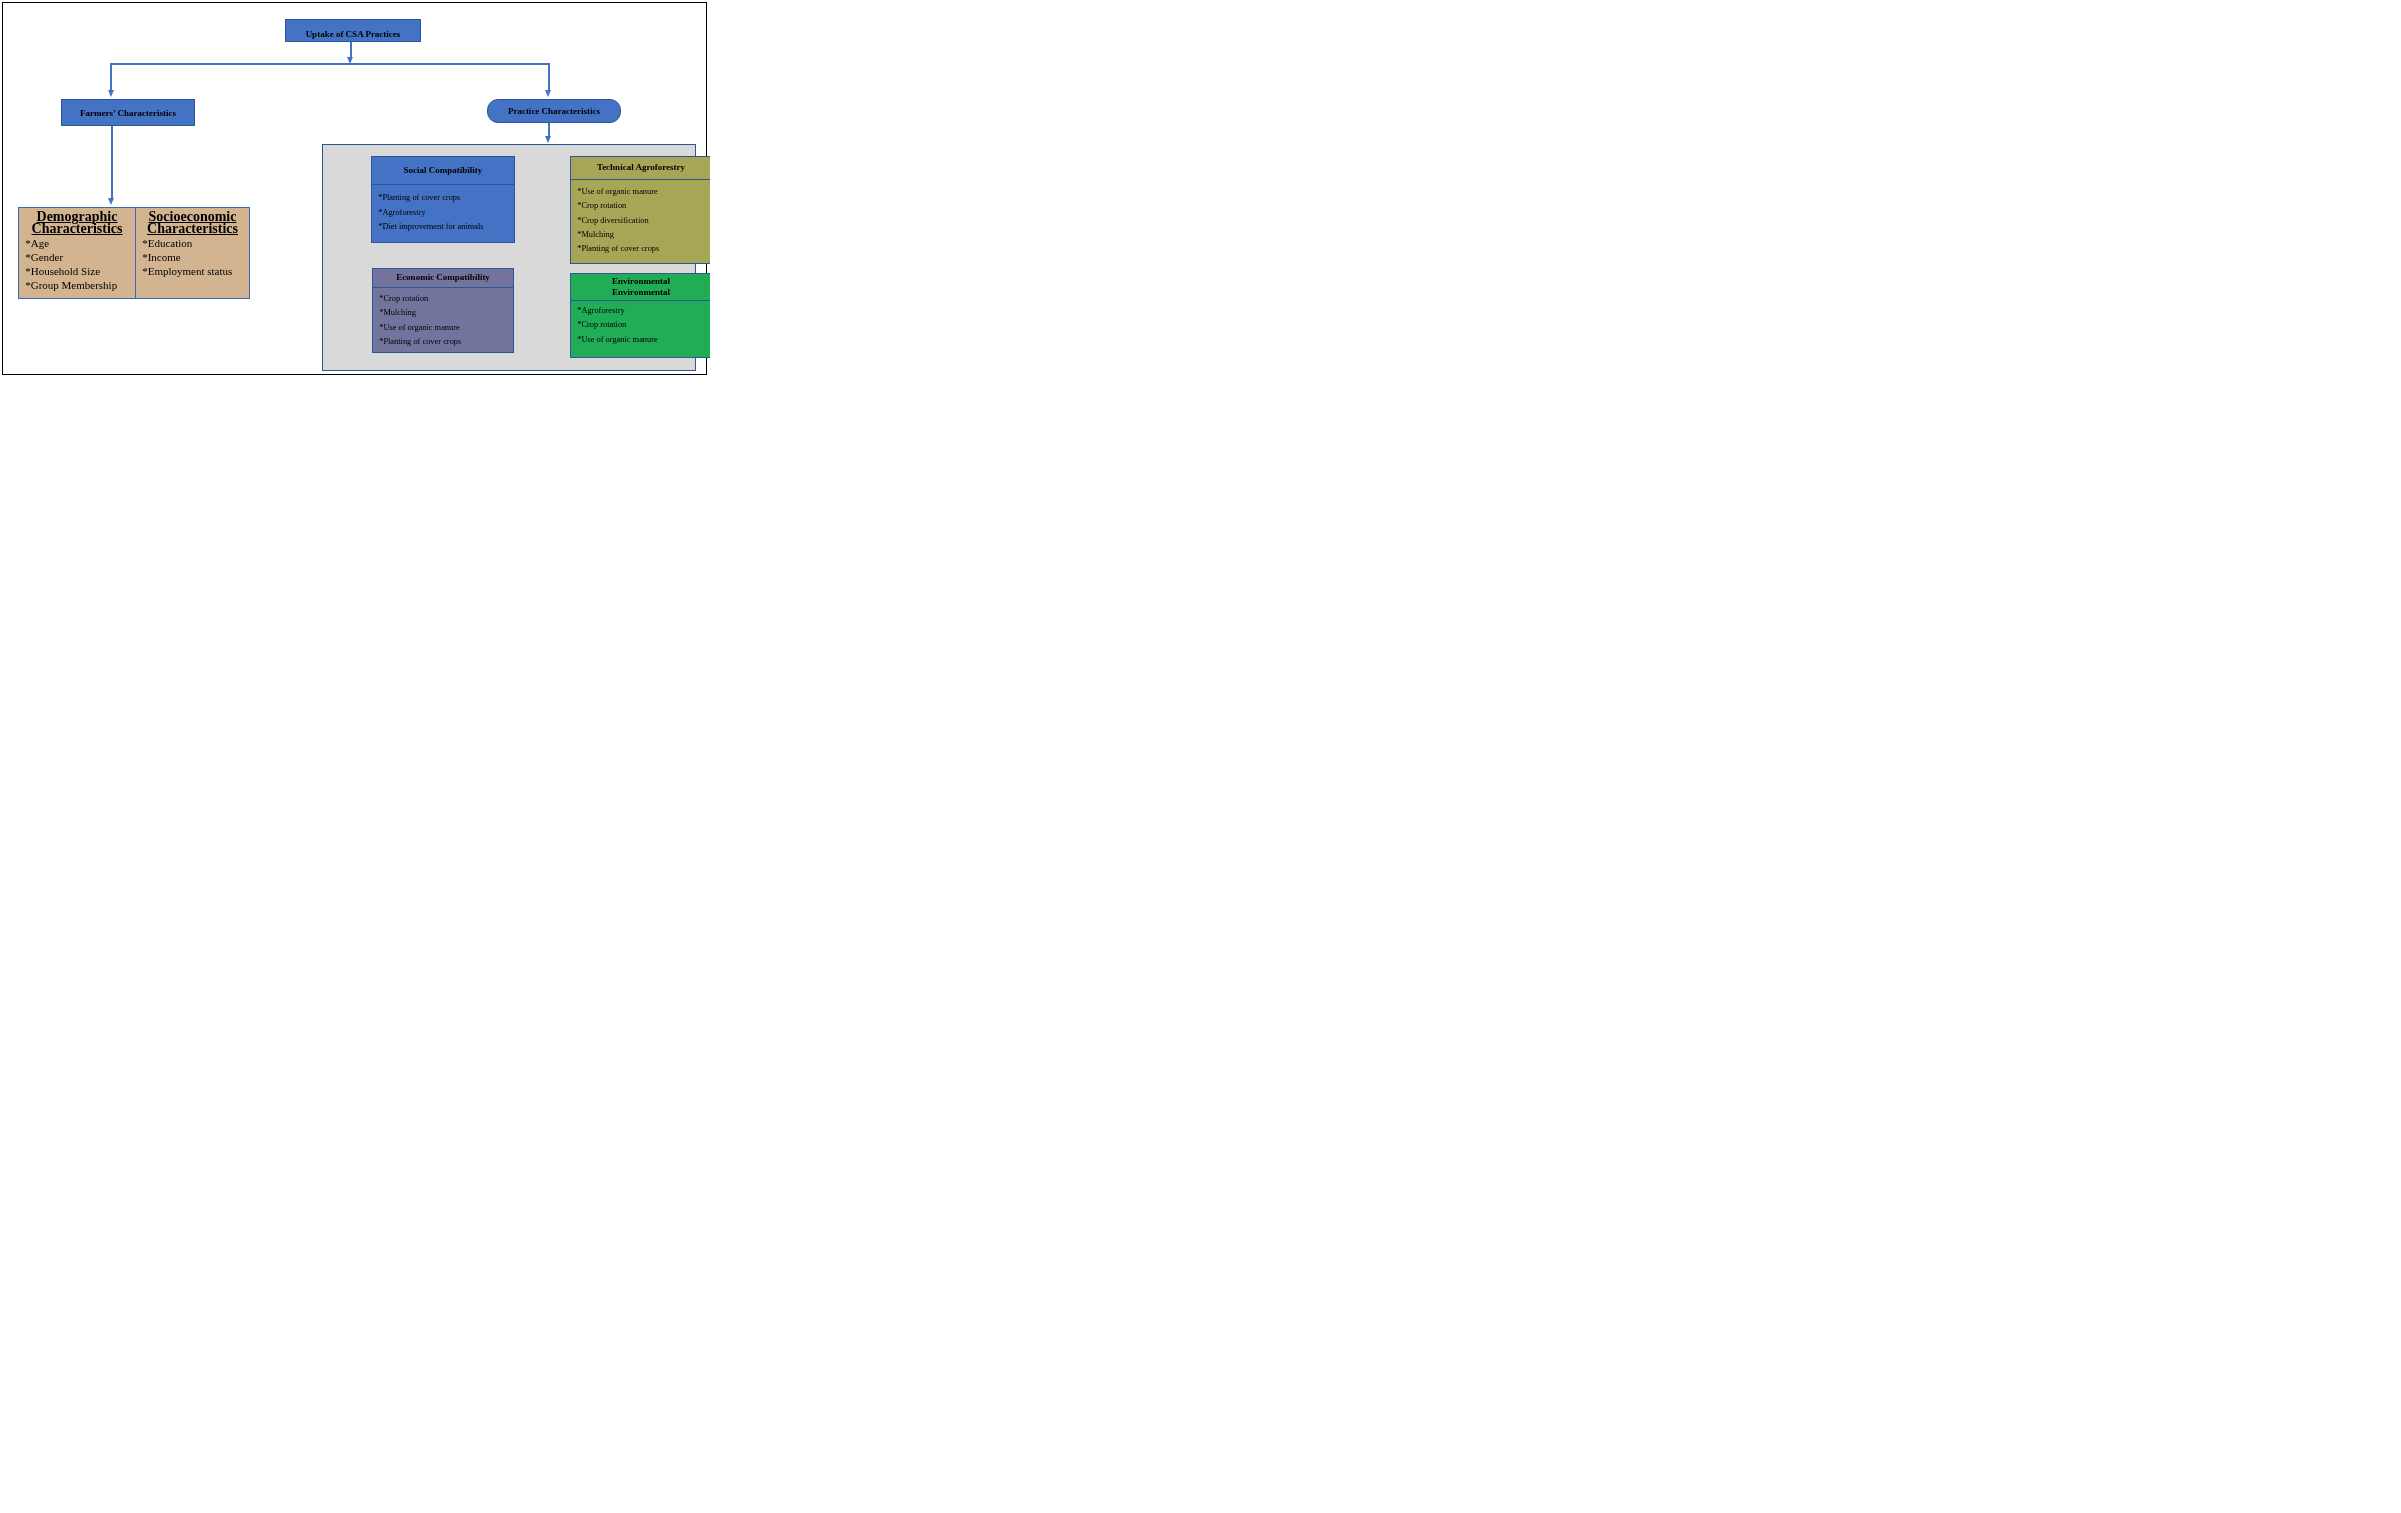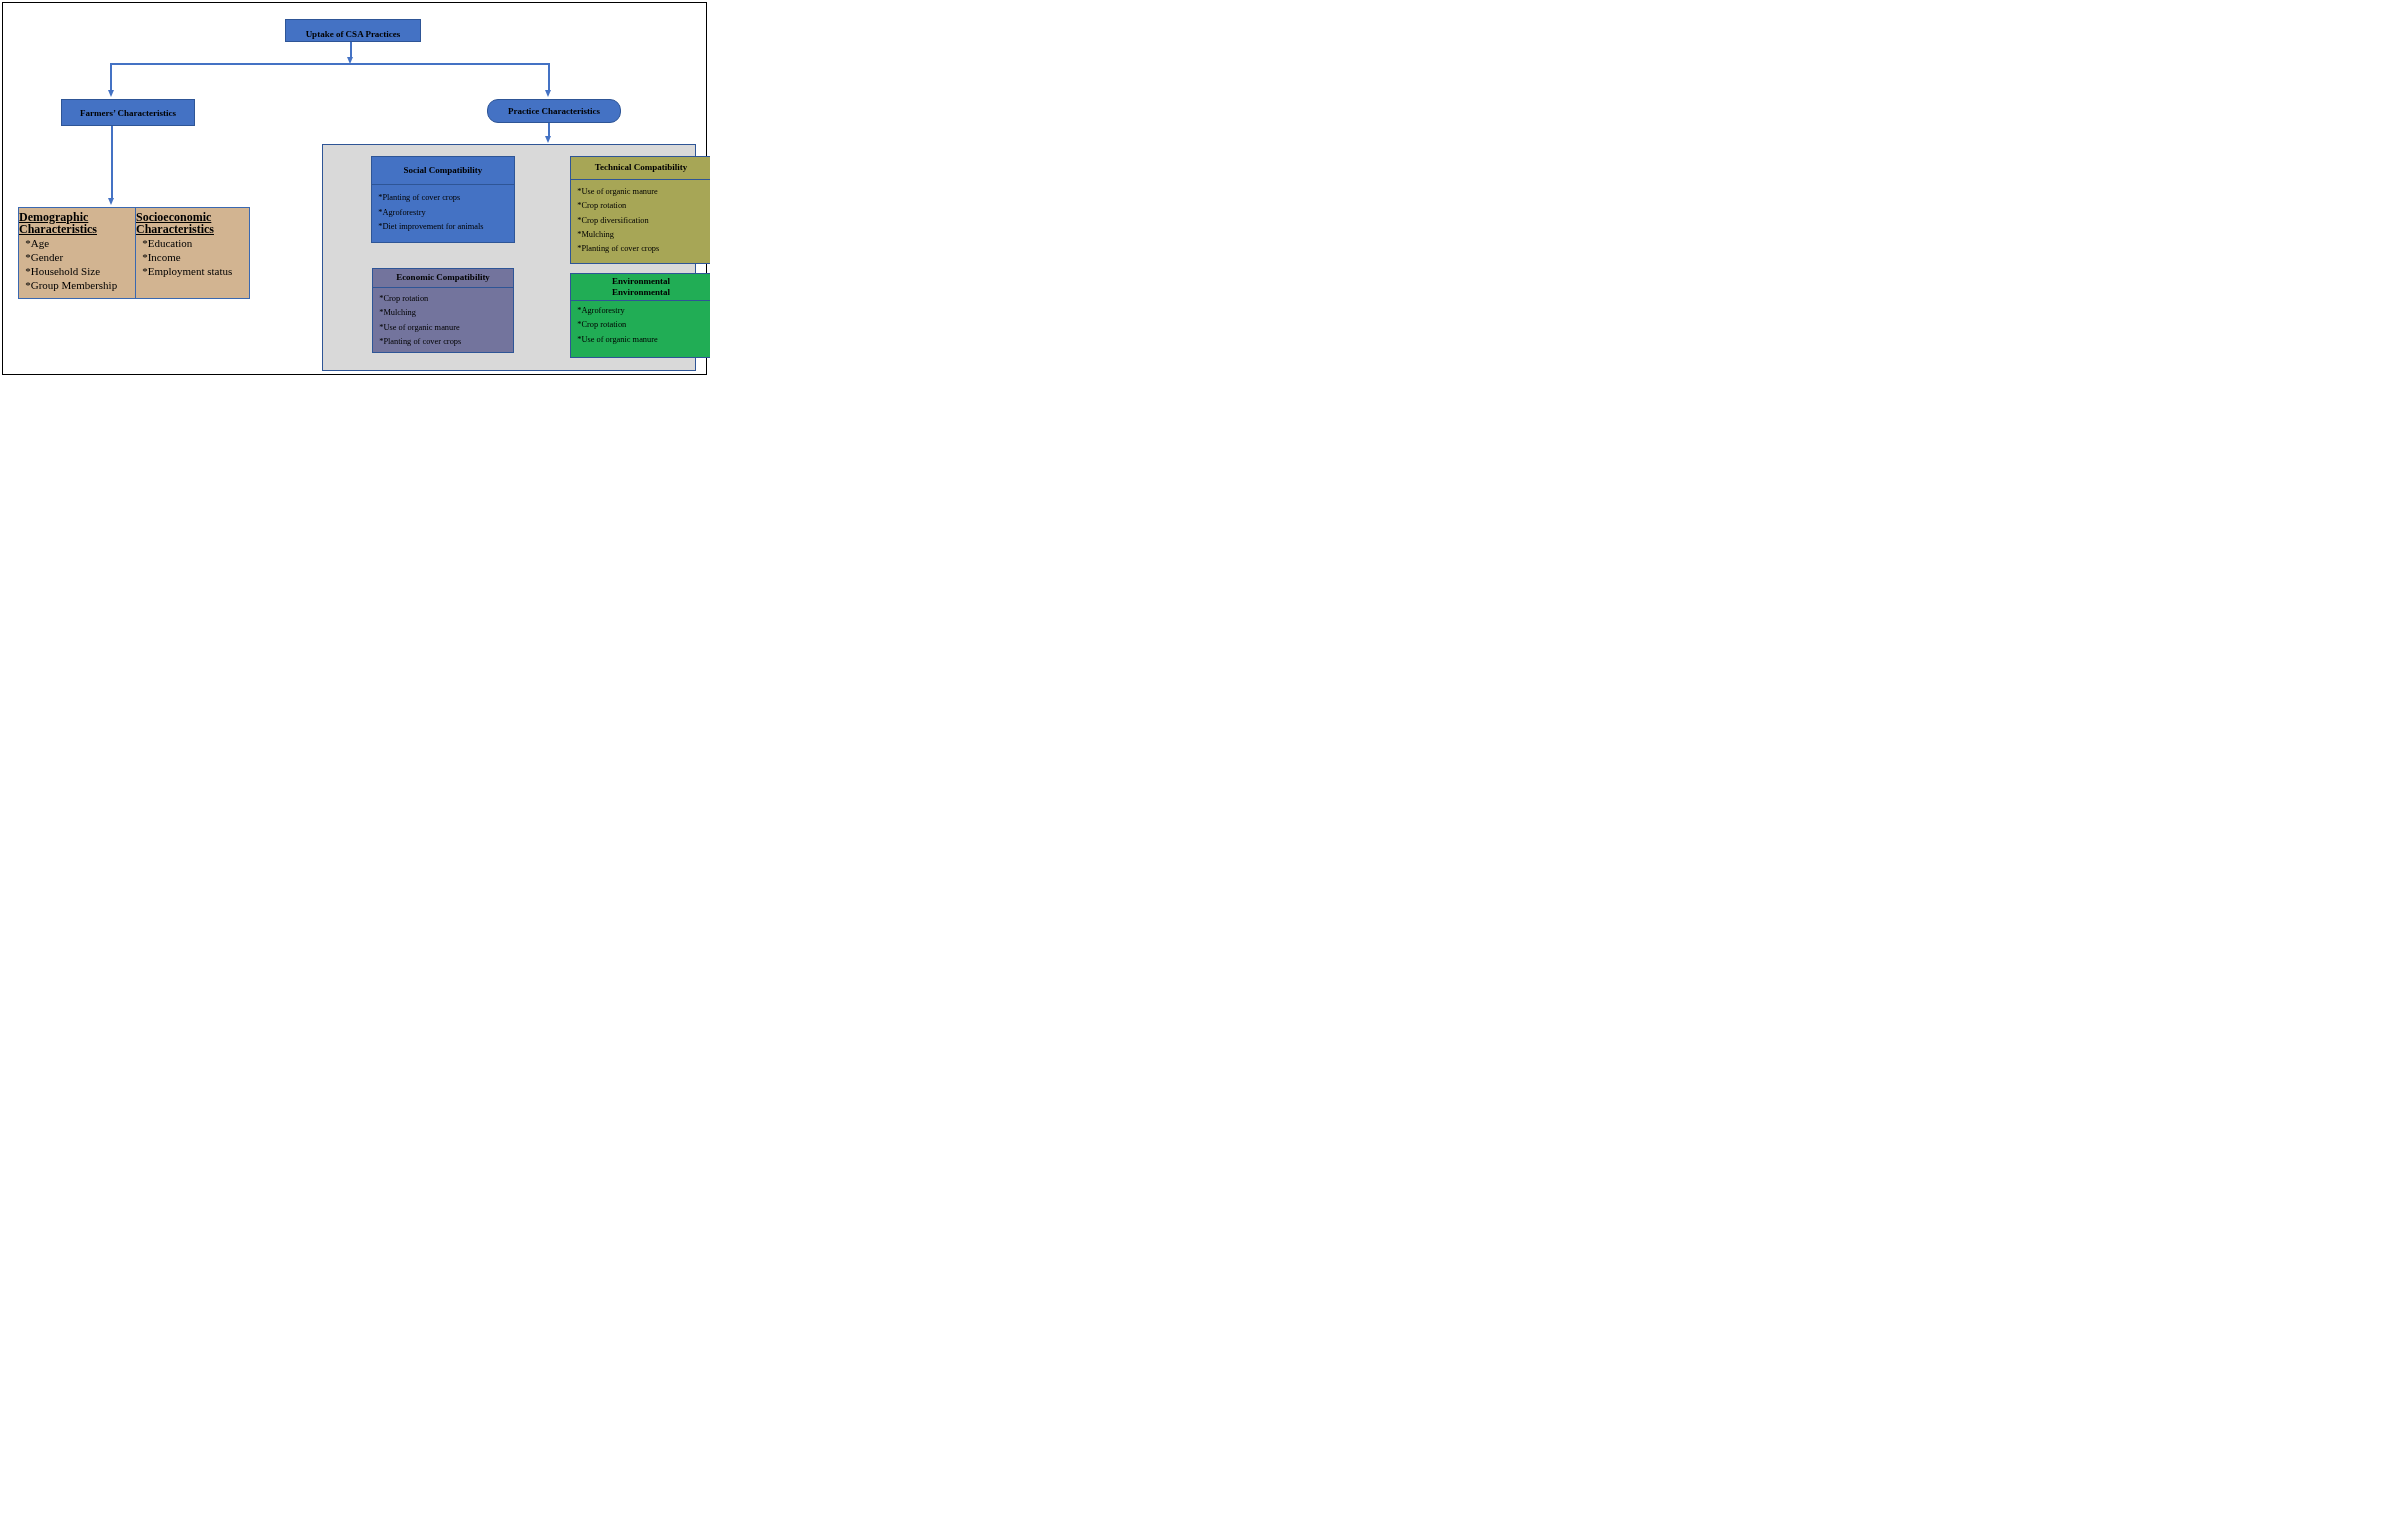--- a/index.html
+++ b/index.html
@@ -65,22 +65,23 @@
     left: 18px; top: 207px; width: 232px; height: 92px;
     box-sizing: border-box;
     background: #D2B491;
     border: 1.4px solid #3A68B0;
     display: flex;
   }
   .tan-cell { box-sizing: border-box; height: 100%; padding-top: 2.9px; }
   #demographic-cell { width: 117px; border-right: 1.4px solid #3A68B0; }
   #socioeconomic-cell { flex: 1; }
   .tan-title {
+    text-align: center;
     font-weight: bold;
-    font-size: 12px;
+    font-size: 14px;
     line-height: 12px;
     color: #000000;
   }
   .tan-title div {
     display: inline-block;
     text-decoration: underline;
     text-decoration-thickness: 1px;
     text-underline-offset: 1.4px;
   }
   .tan-items { padding-left: 6.2px; padding-top: 1.4px; }
@@ -196,21 +197,21 @@
     </div>
     <div class="cbox-body">
       <div class="item">*Planting of cover crops</div>
       <div class="item">*Agroforestry</div>
       <div class="item">*Diet improvement for animals</div>
     </div>
   </div>
 
   <div class="cbox" id="technical-box">
     <div class="cbox-header">
-      <span>Technical Compatibility</span>
+      <span>Technical Agroforestry</span>
     </div>
     <div class="cbox-body">
       <div class="item">*Use of organic manure</div>
       <div class="item">*Crop rotation</div>
       <div class="item">*Crop diversification</div>
       <div class="item">*Mulching</div>
       <div class="item">*Planting of cover crops</div>
     </div>
   </div>
 

